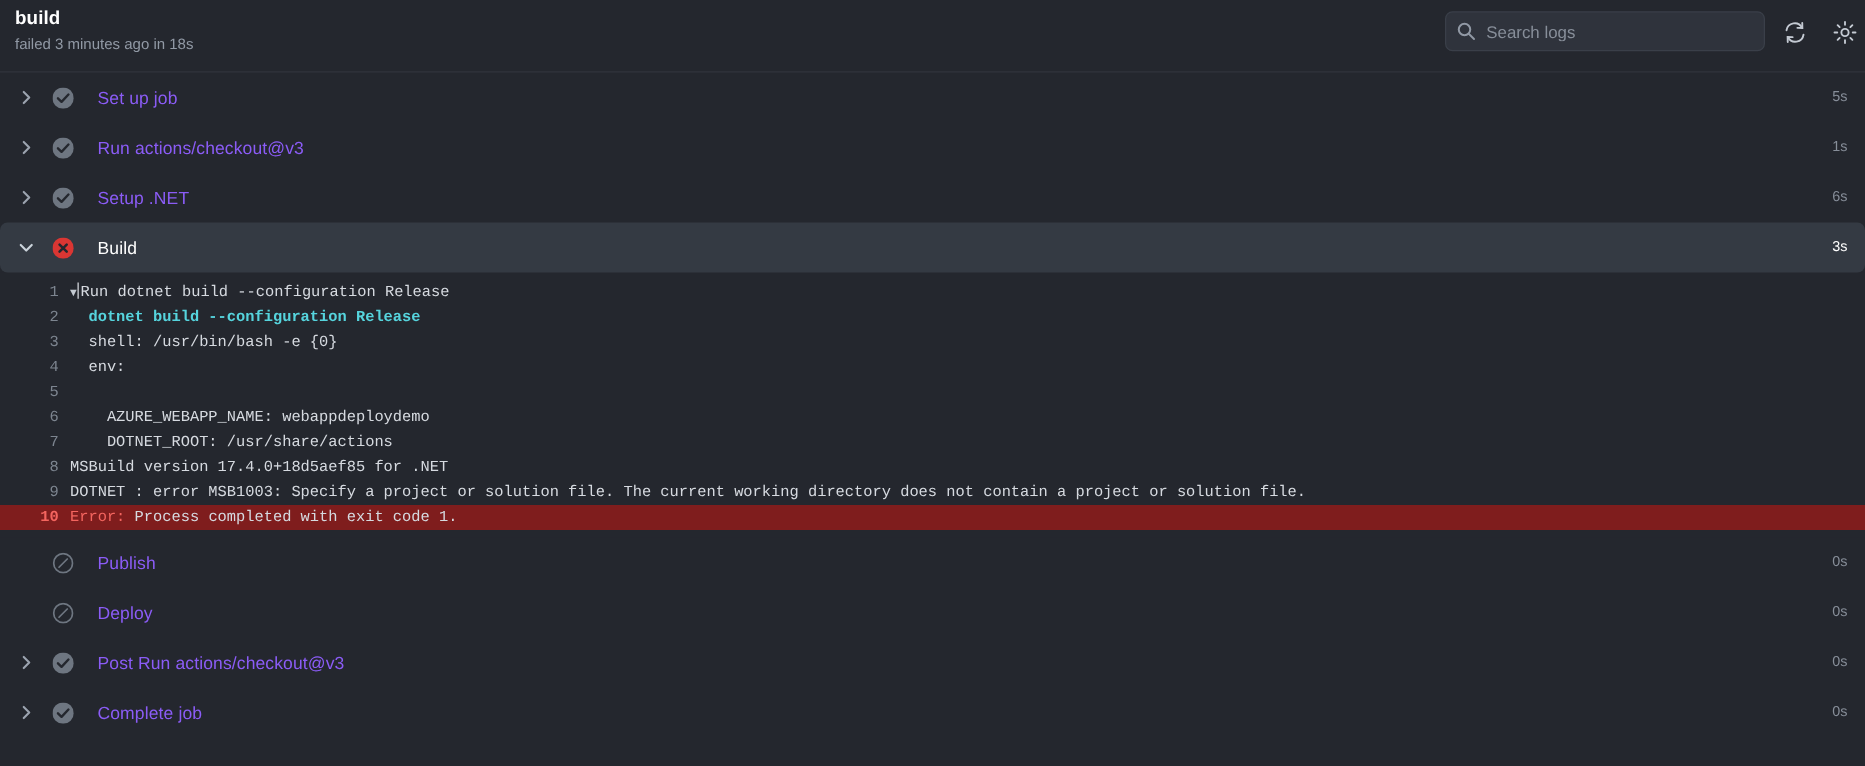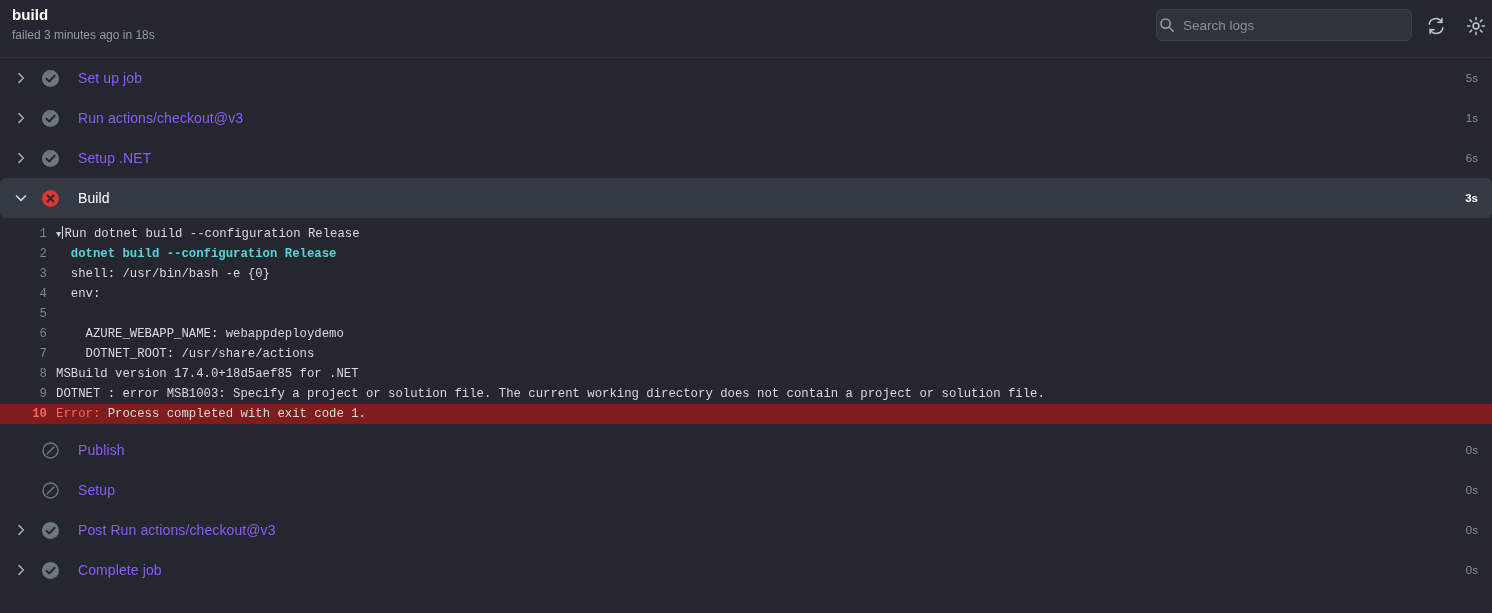--- a/index.html
+++ b/index.html
@@ -43,21 +43,21 @@
     position: absolute;
     left: 1156px;
     top: 9px;
     width: 256px;
     height: 32px;
     background: #2f333c;
     border: 1px solid #3a3f49;
     border-radius: 6px;
     display: flex;
     align-items: center;
-    padding: 0 2px;
+    padding: 0 8px;
   }
   .search-icon { width: 16px; height: 16px; flex: 0 0 16px; display: block; }
   .search-input {
     flex: 1;
     background: transparent;
     border: 0;
     outline: 0;
     color: #c9d1d9;
     font-size: 13.5px;
     font-family: "Liberation Sans", sans-serif;
@@ -120,21 +120,21 @@
   }
   .step-row.active .step-label { color: #ffffff; }
 
   .step-duration {
     position: absolute;
     right: 14px;
     font-size: 11.5px;
     color: #878e99;
     font-family: "Liberation Sans", sans-serif;
   }
-  .step-row.active .step-duration { color: #ffffff; font-weight: bold; text-align: center; }
+  .step-row.active .step-duration { color: #ffffff; font-weight: normal; text-align: center; }
 
   
   .log-panel {
     width: 1492px;
     background: #24272e;
     padding: 6px 0 6px 0;
     font-family: "Liberation Mono", monospace;
     font-size: 12.3px;
     line-height: 20px;
   }
@@ -339,21 +339,21 @@
   </div>
 
   <div class="step-row">
     <span class="chevron-spacer"></span>
     <span class="status-icon">
       <svg viewBox="0 0 16 16" width="17" height="17" fill="none" stroke="#6e7681" stroke-width="1.3">
           <circle cx="8" cy="8" r="7.1"></circle>
           <line x1="4.9" y1="11.1" x2="11.1" y2="4.9" stroke-linecap="round"></line>
         </svg>
     </span>
-    <span class="step-label">Setup</span>
+    <span class="step-label">Deploy</span>
     <span class="step-duration">0s</span>
   </div>
 
   <div class="step-row">
     <span class="chevron">
       <svg viewBox="0 0 14 14" width="14" height="14" fill="none" stroke="#9aa2ae" stroke-width="1.7" stroke-linecap="round" stroke-linejoin="round">
           <path d="M5 2.6 L9.4 7 L5 11.4"></path>
         </svg>
     </span>
     <span class="status-icon">

